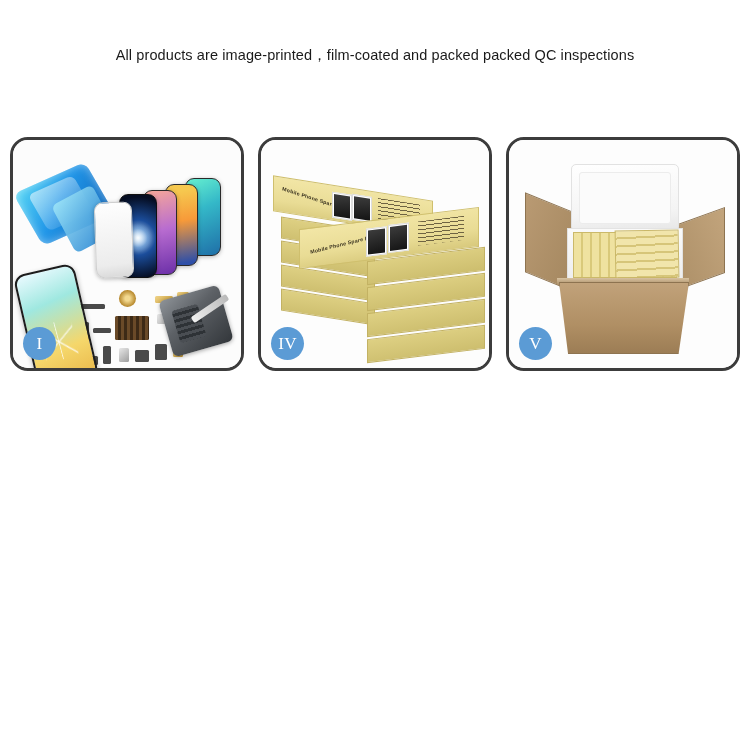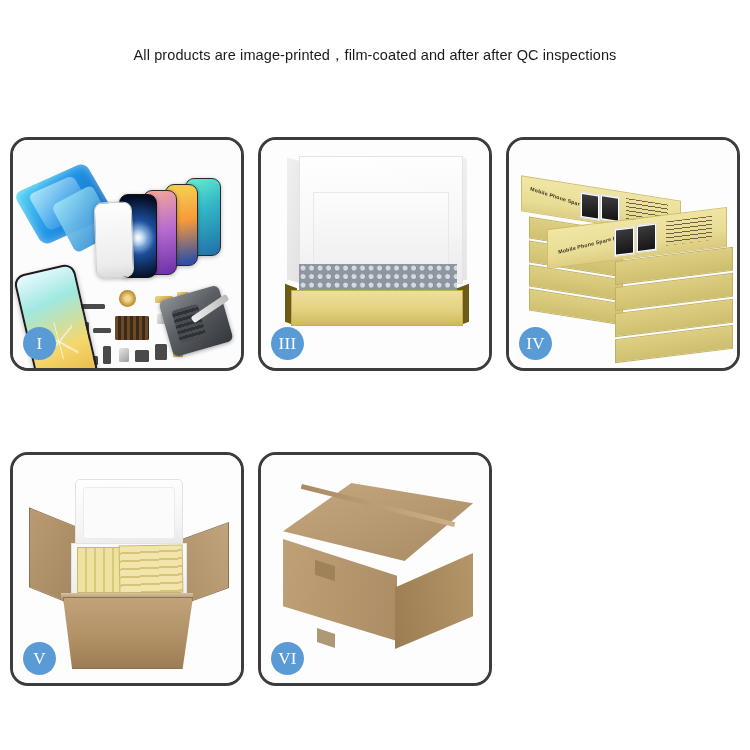--- a/index.html
+++ b/index.html
@@ -416,21 +416,21 @@
     position:absolute; left: 56px; top: 176px;
     width: 18px; height: 14px;
     background: #9b7e53; opacity:.8;
     transform: skewY(18deg);
   }
 </style>
 </head>
 <body>
 
 <div class="header">
-  <p class="subtitle">All products are image-printed，film-coated and after after QC inspections</p>
+  <p class="subtitle">All products are image-printed，film-coated and packed packed QC inspections</p>
 </div>
 
 <div class="grid">
 
   <div class="panel">
     <div class="photo">
       <div class="p1-bg"></div>
       <div class="p1-film"></div>
       <div class="p1-film2"></div>
 
@@ -460,34 +460,20 @@
         <div class="pt" style="left:76px;top:54px;width:12px;height:16px;"></div>
         <div class="pt gold" style="left:94px;top:58px;width:10px;height:9px;"></div>
         <div class="pt" style="left:6px;top:66px;width:13px;height:9px;"></div>
         <div class="pt silver" style="left:114px;top:44px;width:9px;height:9px;"></div>
       </div>
     </div>
     <div class="badge">I</div>
   </div>
 
 
-  <div class="panel">
-    <div class="photo">
-      <div class="p3-bg"></div>
-      <div class="p3-lid-left"></div>
-      <div class="p3-lid-right"></div>
-      <div class="p3-lid"></div>
-      <div class="p3-foam"></div>
-      <div class="p3-bubble"></div>
-      <div class="p3-box-lt"></div>
-      <div class="p3-box-rt"></div>
-      <div class="p3-box-front"></div>
-    </div>
-    <div class="badge">III</div>
-  </div>
 
   <div class="panel">
     <div class="photo">
       <div class="p4-bg"></div>
       <div class="p4-stack">
 
         <div class="p4-side" style="left:14px;top:62px;width:92px;height:20px;transform:skewY(9deg);"></div>
         <div class="p4-side" style="left:14px;top:86px;width:92px;height:20px;transform:skewY(9deg);"></div>
         <div class="p4-side" style="left:14px;top:110px;width:92px;height:20px;transform:skewY(9deg);"></div>
         <div class="p4-side" style="left:14px;top:134px;width:92px;height:20px;transform:skewY(9deg);"></div>
@@ -531,26 +517,14 @@
       <div class="p5-foam-lid"></div>
       <div class="p5-foam-body"></div>
       <div class="p5-yellow"></div>
       <div class="p5-yellow2"></div>
       <div class="p5-rim"></div>
       <div class="p5-front"></div>
     </div>
     <div class="badge">V</div>
   </div>
 
-  <div class="panel">
-    <div class="photo">
-      <div class="p6-bg"></div>
-      <div class="p6-top"></div>
-      <div class="p6-seam"></div>
-      <div class="p6-left"></div>
-      <div class="p6-right"></div>
-      <div class="p6-tape1"></div>
-      <div class="p6-tape2"></div>
-    </div>
-    <div class="badge">VI</div>
-  </div>
 
 </div>
 
 </body></html>

